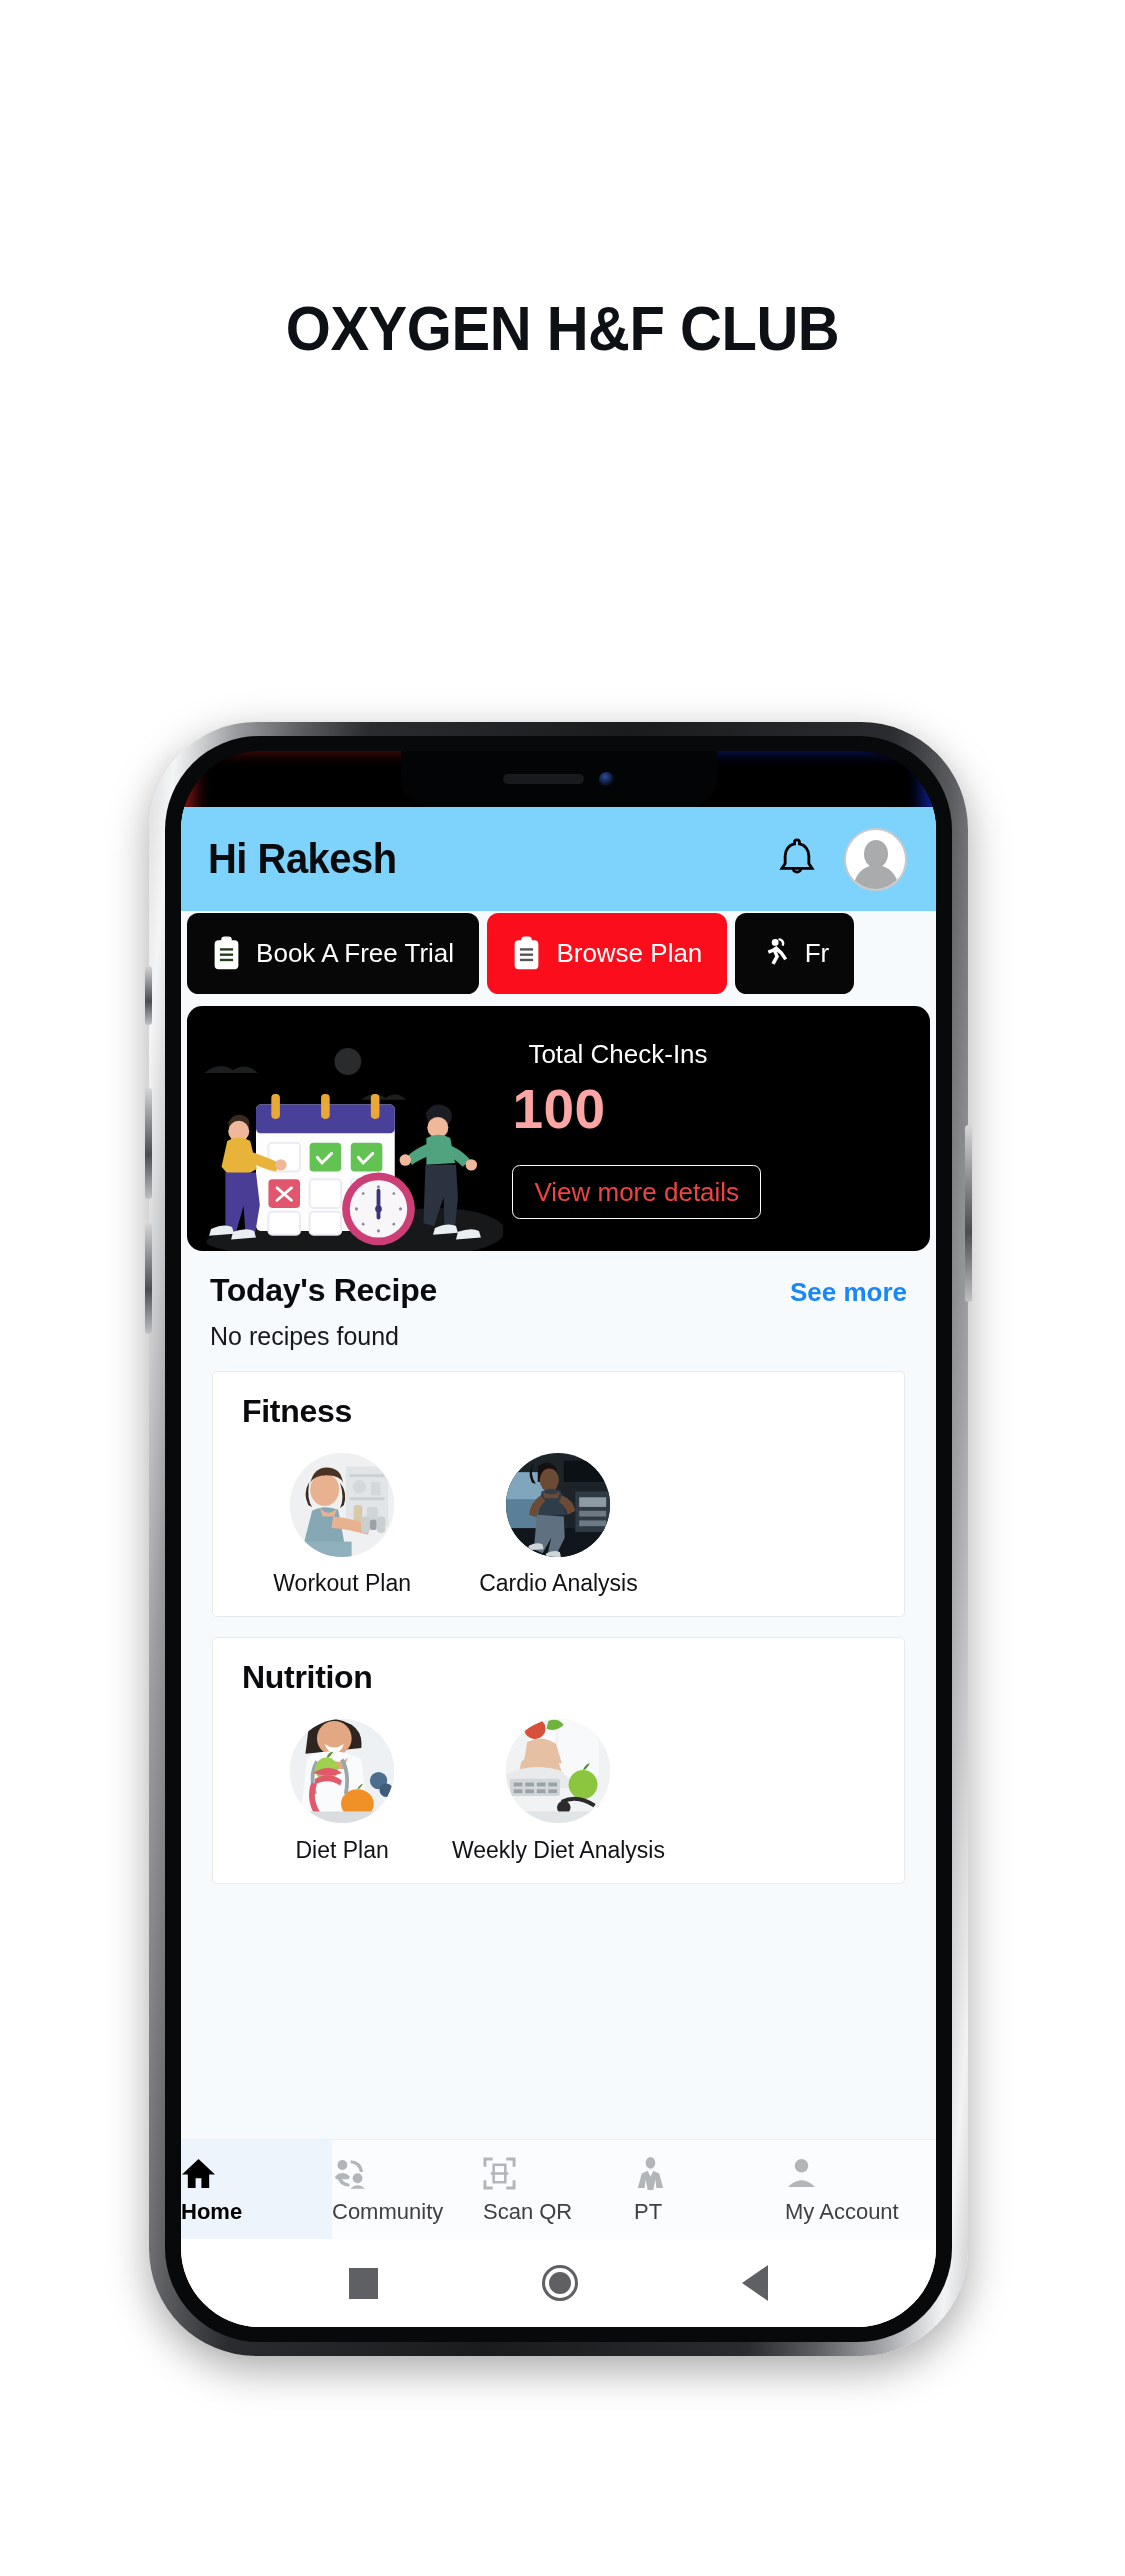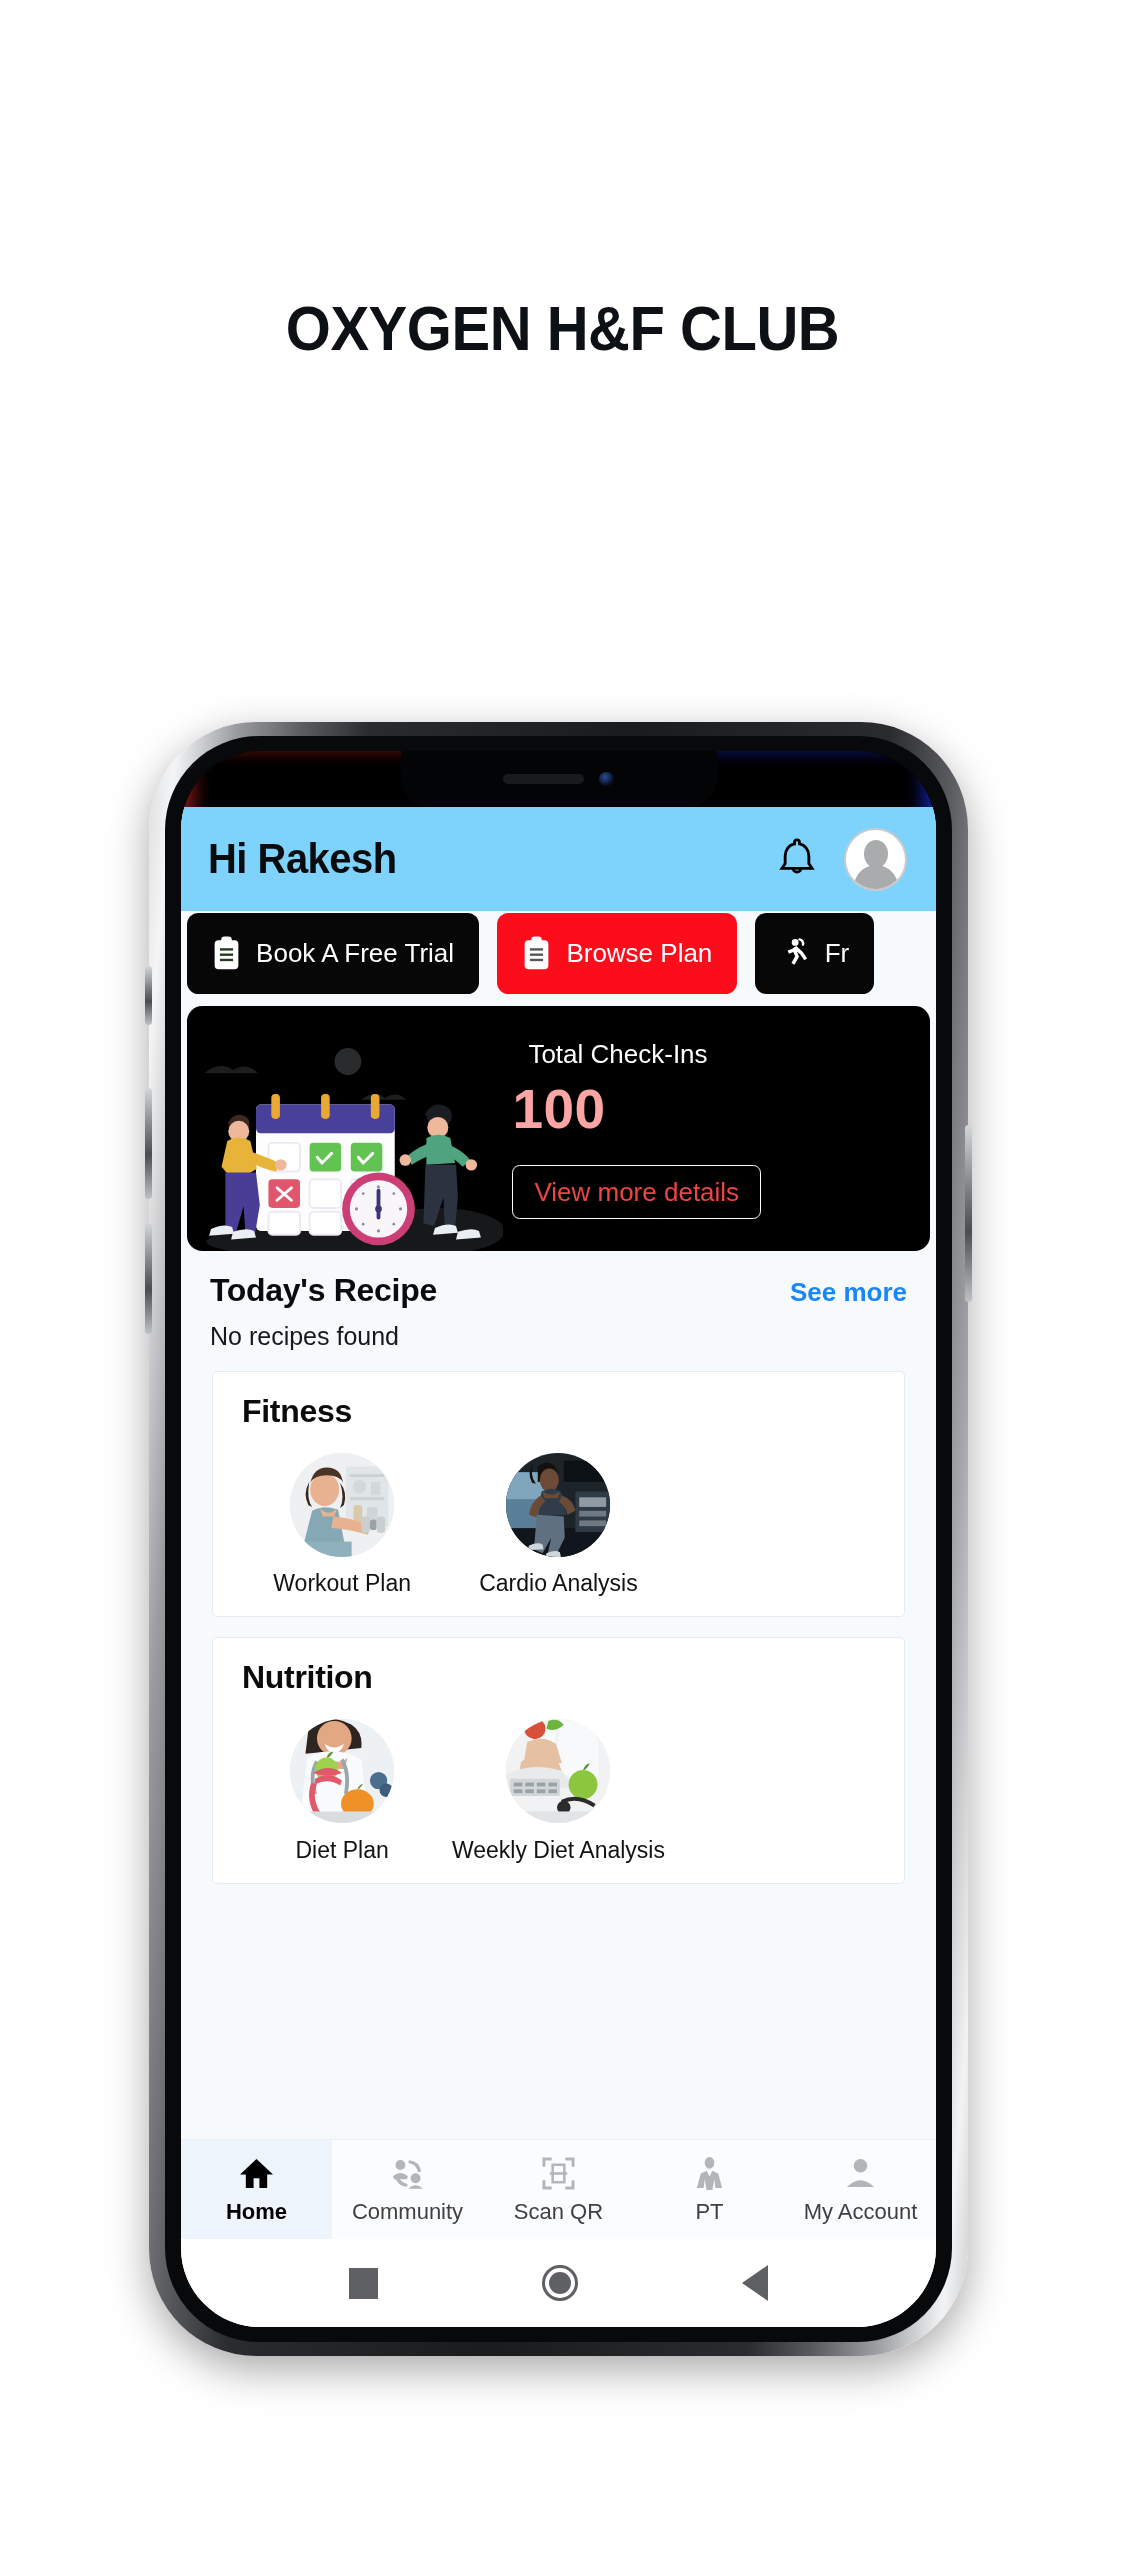--- a/index.html
+++ b/index.html
@@ -137,21 +137,21 @@
     position: absolute; left: 50%; top: 35px;
     transform: translateX(-50%);
     width: 44px; height: 38px;
     border-radius: 23px 23px 0 0;
     background: #a9abad;
   }
 
   
   .actions-row {
     flex: 0 0 auto;
-    display: flex; gap: 18px;
+    display: flex; gap: 8px;
     padding: 1.9px 0 0 5.8px;
     overflow: hidden;
   }
   .action-btn {
     flex: 0 0 auto;
     height: 81px;
     border-radius: 11.5px;
     display: flex; align-items: center; justify-content: center;
     gap: 15.3px;
     padding: 0 25px;
@@ -249,21 +249,21 @@
     margin-top: auto;
     flex: 0 0 auto;
     height: 100px;
     background: #fafcfe;
     border-top: 1px solid #eceef0;
     display: flex; align-items: center;
   }
   .tab {
     flex: 1 1 0;
     display: flex; flex-direction: column;
-    align-items: center; justify-content: center;
+    justify-content: center;
     gap: 7px; height: 100%;
   }
   .tab.active { background: #eef4fb; }
   .tab-ico { height: 38px; display: flex; align-items: center; }
   .tab-label { font-size: 22px; color: #404040; }
   .tab.active .tab-label { color: #000; font-weight: 600; }
 
   
   .sysnav {
     flex: 0 0 auto;

